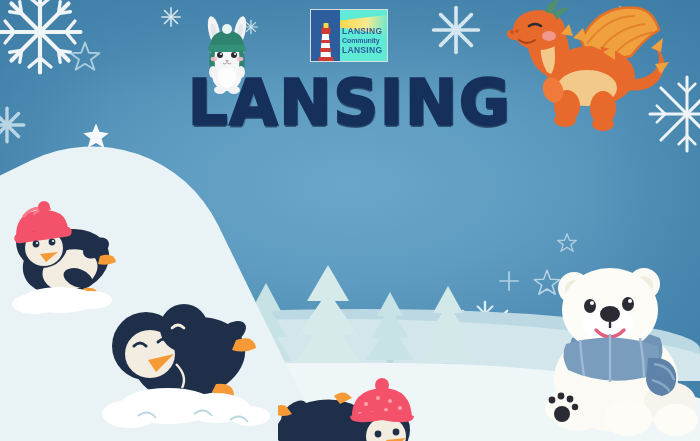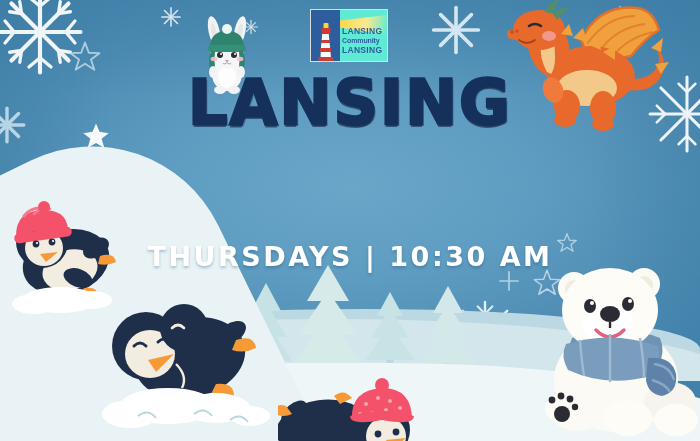--- a/index.html
+++ b/index.html
@@ -611,17 +611,14 @@
       <path d="M112 128 Q126 132 130 140" stroke="#88a8c6" stroke-width="2.4" fill="none"></path>
 
       <ellipse cx="136" cy="168" rx="22" ry="16" fill="#fdfcf6"></ellipse>
     </svg>
   </div>
 
   <div class="headline">
     <div class="hl hl1">LANSING</div>
   </div>
 
-  <div class="subtitle">
-    <span>THURSDAYS</span><span class="sub-sep">|</span><span>10:30 AM</span>
-  </div>
 
 </div>
 
 </body></html>

